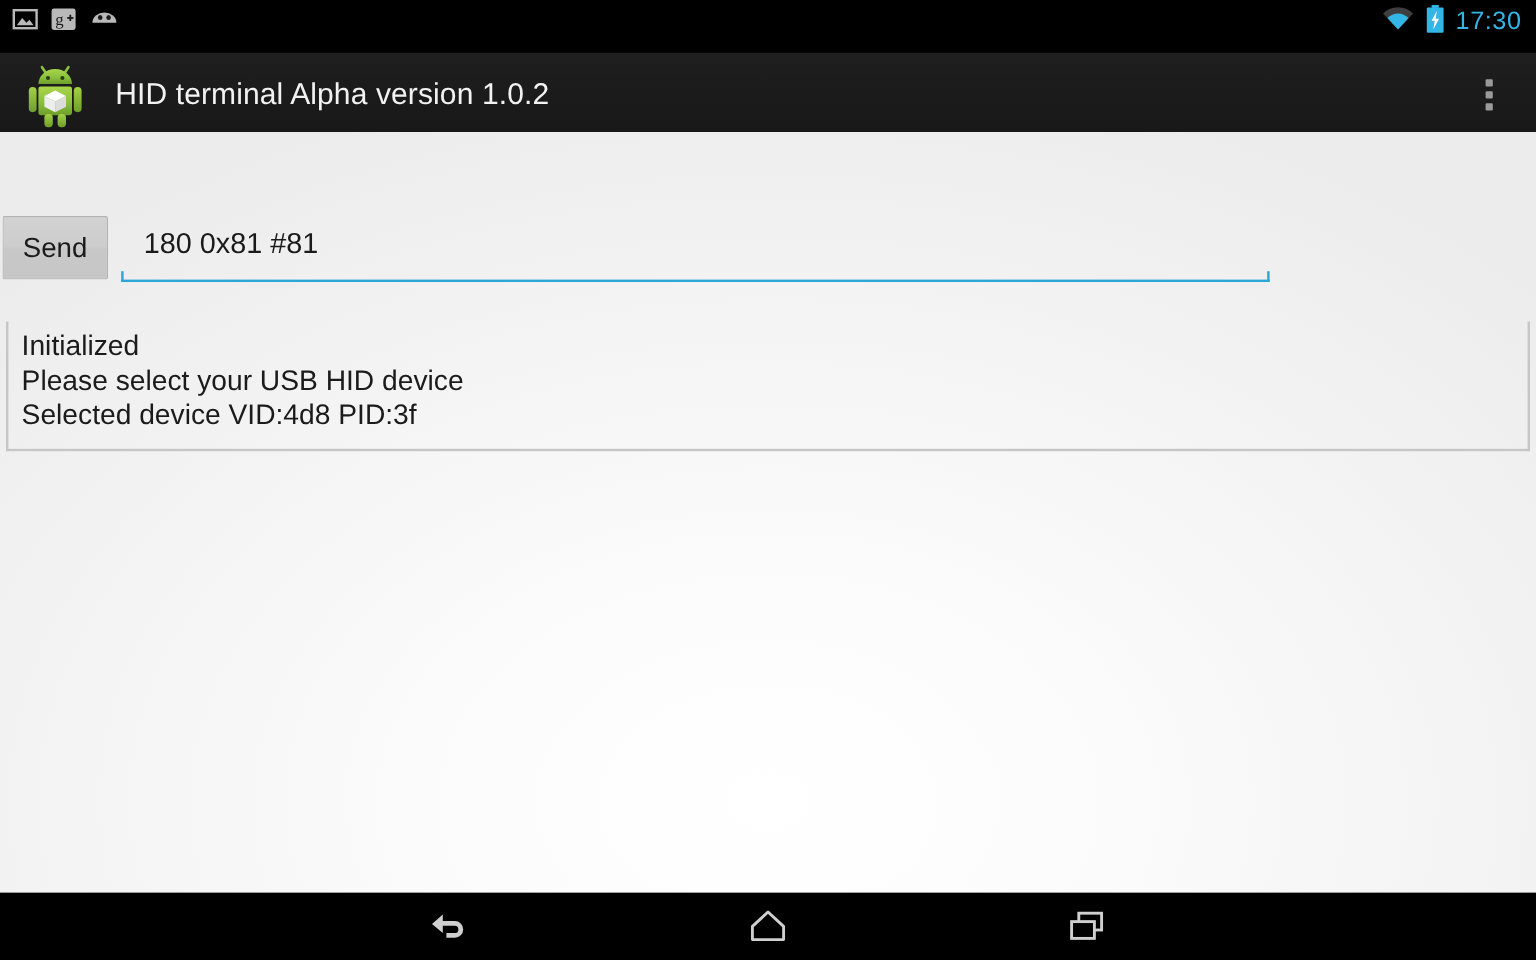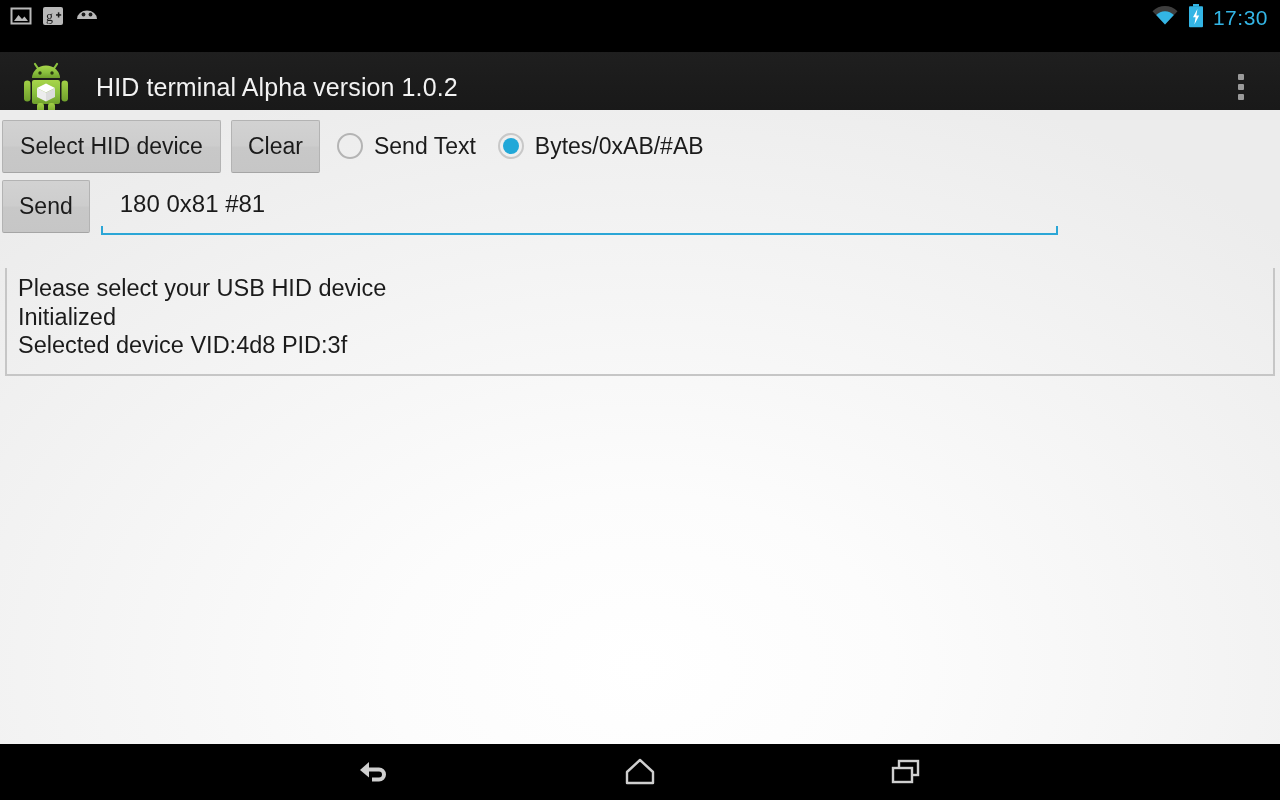--- a/index.html
+++ b/index.html
@@ -48,21 +48,21 @@
     color: #33b5e5;
     font-size: 21px;
     letter-spacing: 0.5px;
     line-height: 36px;
     font-family: "Liberation Sans", sans-serif;
   }
 
   
   .action-bar {
     position: absolute;
-    top: 52px; left: 0;
+    top: 44px; left: 0;
     width: 1280px;
     height: 72px;
     background: linear-gradient(to bottom, #1f1f1f 0%, #1b1b1b 50%, #181818 100%);
     border-bottom: 2px solid #0c0c0c;
     box-sizing: border-box;
     display: flex;
     align-items: center;
   }
   .app-icon-wrap {
     width: 56px;
@@ -363,52 +363,33 @@
 
     <div class="overflow-btn">
       <span class="overflow-dot"></span>
       <span class="overflow-dot"></span>
       <span class="overflow-dot"></span>
     </div>
   </div>
 
   <div class="content">
 
-    <div class="row1">
-      <button class="holo-btn" id="btn-select">Select HID device</button>
-
-      <button class="holo-btn" id="btn-clear">Clear</button>
-
-      <div class="radio-group">
-
-        <div class="radio-item">
-          <span class="radio-mark off"></span>
-          <span class="radio-label">Send Text</span>
-        </div>
-
-        <div class="radio-item">
-          <span class="radio-mark on"></span>
-          <span class="radio-label">Bytes/0xAB/#AB</span>
-        </div>
-
-      </div>
-    </div>
 
     <div class="row2">
       <button class="holo-btn" id="btn-send">Send</button>
 
       <div class="edit-wrap">
         <div class="edit-value" placeholder="">180 0x81 #81</div>
         <div class="edit-underline"></div>
       </div>
     </div>
 
     <div class="log-area">
+      <div class="log-line">Initialized</div>
       <div class="log-line">Please select your USB HID device</div>
-      <div class="log-line">Initialized</div>
       <div class="log-line">Selected device VID:4d8 PID:3f</div>
     </div>
 
   </div>
 
   <div class="nav-bar">
 
     <div class="nav-btn">
       <svg width="44" height="34" viewBox="0 0 44 34">
         <path d="M8 15 L17 7 L17 12.5 L27 12.5 A7 7 0 0 1 27 26.5 L20 26.5

